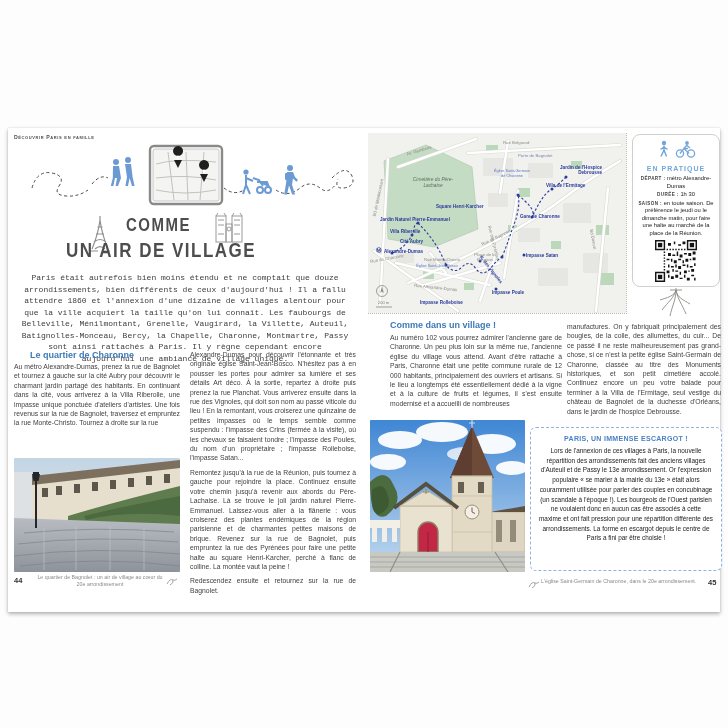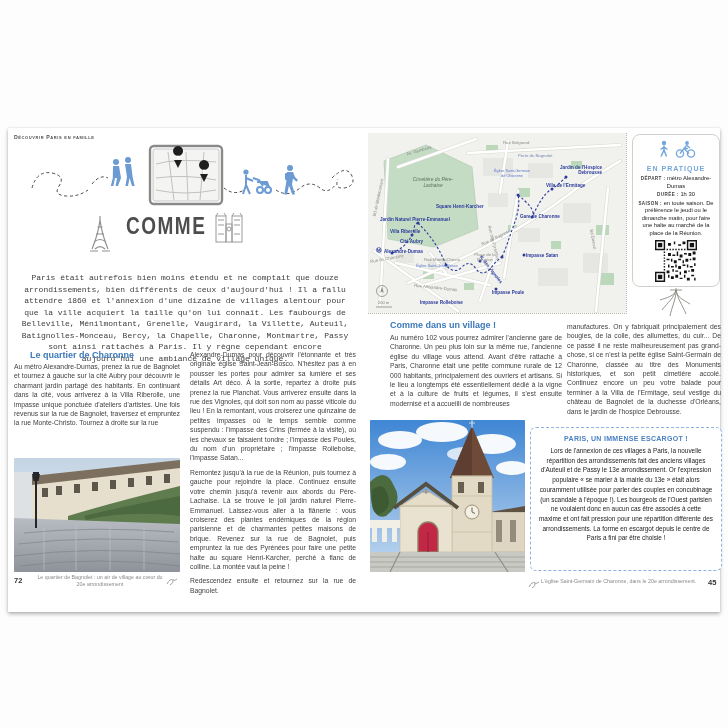--- a/index.html
+++ b/index.html
@@ -5,21 +5,21 @@
   html,body{margin:0;padding:0;background:#ffffff;}
   #stage{position:relative;width:728px;height:728px;background:#fdfdfd;overflow:hidden;
          font-family:"Liberation Sans",sans-serif;color:#3a3a3a;}
   .spread{position:absolute;left:8px;top:128px;width:712px;height:484px;background:#ffffff;
           box-shadow:0 2px 4px rgba(0,0,0,.30),0 0 1px rgba(0,0,0,.18);}
   .abs{position:absolute;}
   
   .kicker{left:6px;top:6px;font-size:5.2px;letter-spacing:.6px;color:#4f4f4f;font-weight:bold;font-variant:small-caps;}
   .title-line{display:inline-block;font-weight:bold;color:#4d4d4d;transform:scaleY(1.22);transform-origin:center;
               letter-spacing:1.5px;white-space:nowrap;}
-  .t1{left:118px;top:88px;font-size:19px;}
+  .t1{left:118px;top:88px;font-size:15px;}
   .t2{left:58px;top:113px;font-size:17px;}
   .intro{left:12px;top:144px;width:330px;text-align:center;font-family:Liberation Mono, monospace;
          font-size:8px;line-height:11.5px;color:#3d3d3d;}
   .h-blue{font-size:9px;font-weight:bold;color:#3d7ab8;text-align:right;}
   .bodytxt{font-size:6.8px;line-height:9.4px;text-align:justify;color:#3f3f3f;}
   .bodytxt p{margin:0 0 5px 0;}
   .photo{overflow:hidden;border-radius:1px;}
   .caption{font-size:5.3px;line-height:7px;color:#8a8a8a;text-align:center;}
   .pagenum{font-size:7.5px;font-weight:bold;color:#333;}
   
@@ -107,20 +107,21 @@
   <div class="abs t1"><span class="title-line">COMME</span></div>
   <div class="abs" style="left:206px;top:84px;width:30px;height:32px;">
     <svg width="30" height="32" viewBox="0 0 30 32" fill="none" stroke="#9a9a9a" stroke-width="1">
       <rect x="2" y="4" width="10" height="26"></rect>
       <rect x="18" y="4" width="10" height="26"></rect>
       <rect x="12" y="12" width="6" height="18"></rect>
       <circle cx="15" cy="17" r="2"></circle>
       <path d="M4,8 h6 M20,8 h6 M4,13 h6 M20,13 h6 M4,22 h6 M20,22 h6 M2,4 l2,-3 M12,4 l-2,-3 M18,4 l2,-3 M28,4 l-2,-3"></path>
     </svg>
   </div>
+  <div class="abs t2"><span class="title-line">UN AIR DE VILLAGE</span></div>
 
   <div class="abs intro">Paris était autrefois bien moins étendu et ne comptait que douze arrondissements, bien différents de ceux d'aujourd'hui ! Il a fallu attendre 1860 et l'annexion d'une dizaine de villages alentour pour que la ville acquiert la taille qu'on lui connaît. Les faubourgs de Belleville, Ménilmontant, Grenelle, Vaugirard, la Villette, Auteuil, Batignolles-Monceau, Bercy, la Chapelle, Charonne, Montmartre, Passy sont ainsi rattachés à Paris. Il y règne cependant encore aujourd'hui une ambiance de village unique.</div>
 
   <div class="abs h-blue" style="left:14px;top:222px;padding-left:8px;">Le quartier de Charonne</div>
   <div class="abs bodytxt" style="left:6px;top:234px;width:166px;">Au métro Alexandre-Dumas, prenez la rue de Bagnolet et tournez à gauche sur la cité Aubry pour découvrir le charmant jardin partagé des habitants. En continuant dans la cité, vous arriverez à la Villa Riberolle, une impasse unique ponctuée d'ateliers d'artistes. Une fois revenus sur la rue de Bagnolet, traversez et empruntez la rue Monte-Christo. Tournez à droite sur la rue</div>
 
   <div class="abs bodytxt" style="left:182px;top:222px;width:166px;">
     <p>Alexandre-Dumas pour découvrir l'étonnante et très originale église Saint-Jean-Bosco. N'hésitez pas à en pousser les portes pour admirer sa lumière et ses détails Art déco. À la sortie, repartez à droite puis prenez la rue Planchat. Vous arriverez ensuite dans la rue des Vignoles, qui doit son nom au passé viticole du lieu ! En la remontant, vous croiserez une quinzaine de petites impasses où le temps semble comme suspendu : l'impasse des Crins (fermée à la visite), où les chevaux se faisaient tondre ; l'impasse des Poules, du nom d'un propriétaire ; l'impasse Rolleboise, l'impasse Satan...</p>
     <p>Remontez jusqu'à la rue de la Réunion, puis tournez à gauche pour rejoindre la place. Continuez ensuite votre chemin jusqu'à revenir aux abords du Père-Lachaise. Là se trouve le joli jardin naturel Pierre-Emmanuel. Laissez-vous aller à la flânerie : vous croiserez des plantes endémiques de la région parisienne et de charmantes petites maisons de brique. Revenez sur la rue de Bagnolet, puis empruntez la rue des Pyrénées pour faire une petite halte au square Henri-Karcher, perché à flanc de colline. La montée vaut la peine !</p>
     <p>Redescendez ensuite et retournez sur la rue de Bagnolet.</p>
@@ -159,21 +160,21 @@
         <path d="M10,75 Q80,68 160,74 M4,86 Q80,77 164,84 M0,98 Q80,88 166,96 M6,108 Q84,98 166,108"></path>
       </g>
       <g fill="none" stroke="#c6cacf" stroke-width=".7" opacity=".8">
         <path d="M30,70 V112 M62,68 V112 M96,68 V112 M130,70 V112"></path>
       </g>
       <rect x="21" y="22" width="2" height="48" fill="#23262a"></rect>
       <path d="M18,16 h8 l-1.5,7 h-5 z" fill="#23262a"></path>
       <rect x="19" y="14" width="6" height="2" fill="#23262a"></rect>
     </svg>
   </div>
-  <div class="abs pagenum" style="left:6px;top:448px;">72</div>
+  <div class="abs pagenum" style="left:6px;top:448px;">44</div>
   <div class="abs caption" style="left:26px;top:446px;width:132px;">Le quartier de Bagnolet : un air de village au cœur du 20e arrondissement</div>
   <div class="abs" style="left:158px;top:444px;">
     <svg width="12" height="9" viewBox="0 0 12 9" fill="none" stroke="#9a9a9a" stroke-width=".9">
       <path d="M1,7 Q4,1 7,3 Q9,4 11,2 M7,3 Q8,6 4,8"></path>
     </svg>
   </div>
 
   <div class="abs map">
     <svg width="258" height="180" viewBox="0 0 258 180">
       <rect width="258" height="180" fill="#f1f1ee"></rect>

